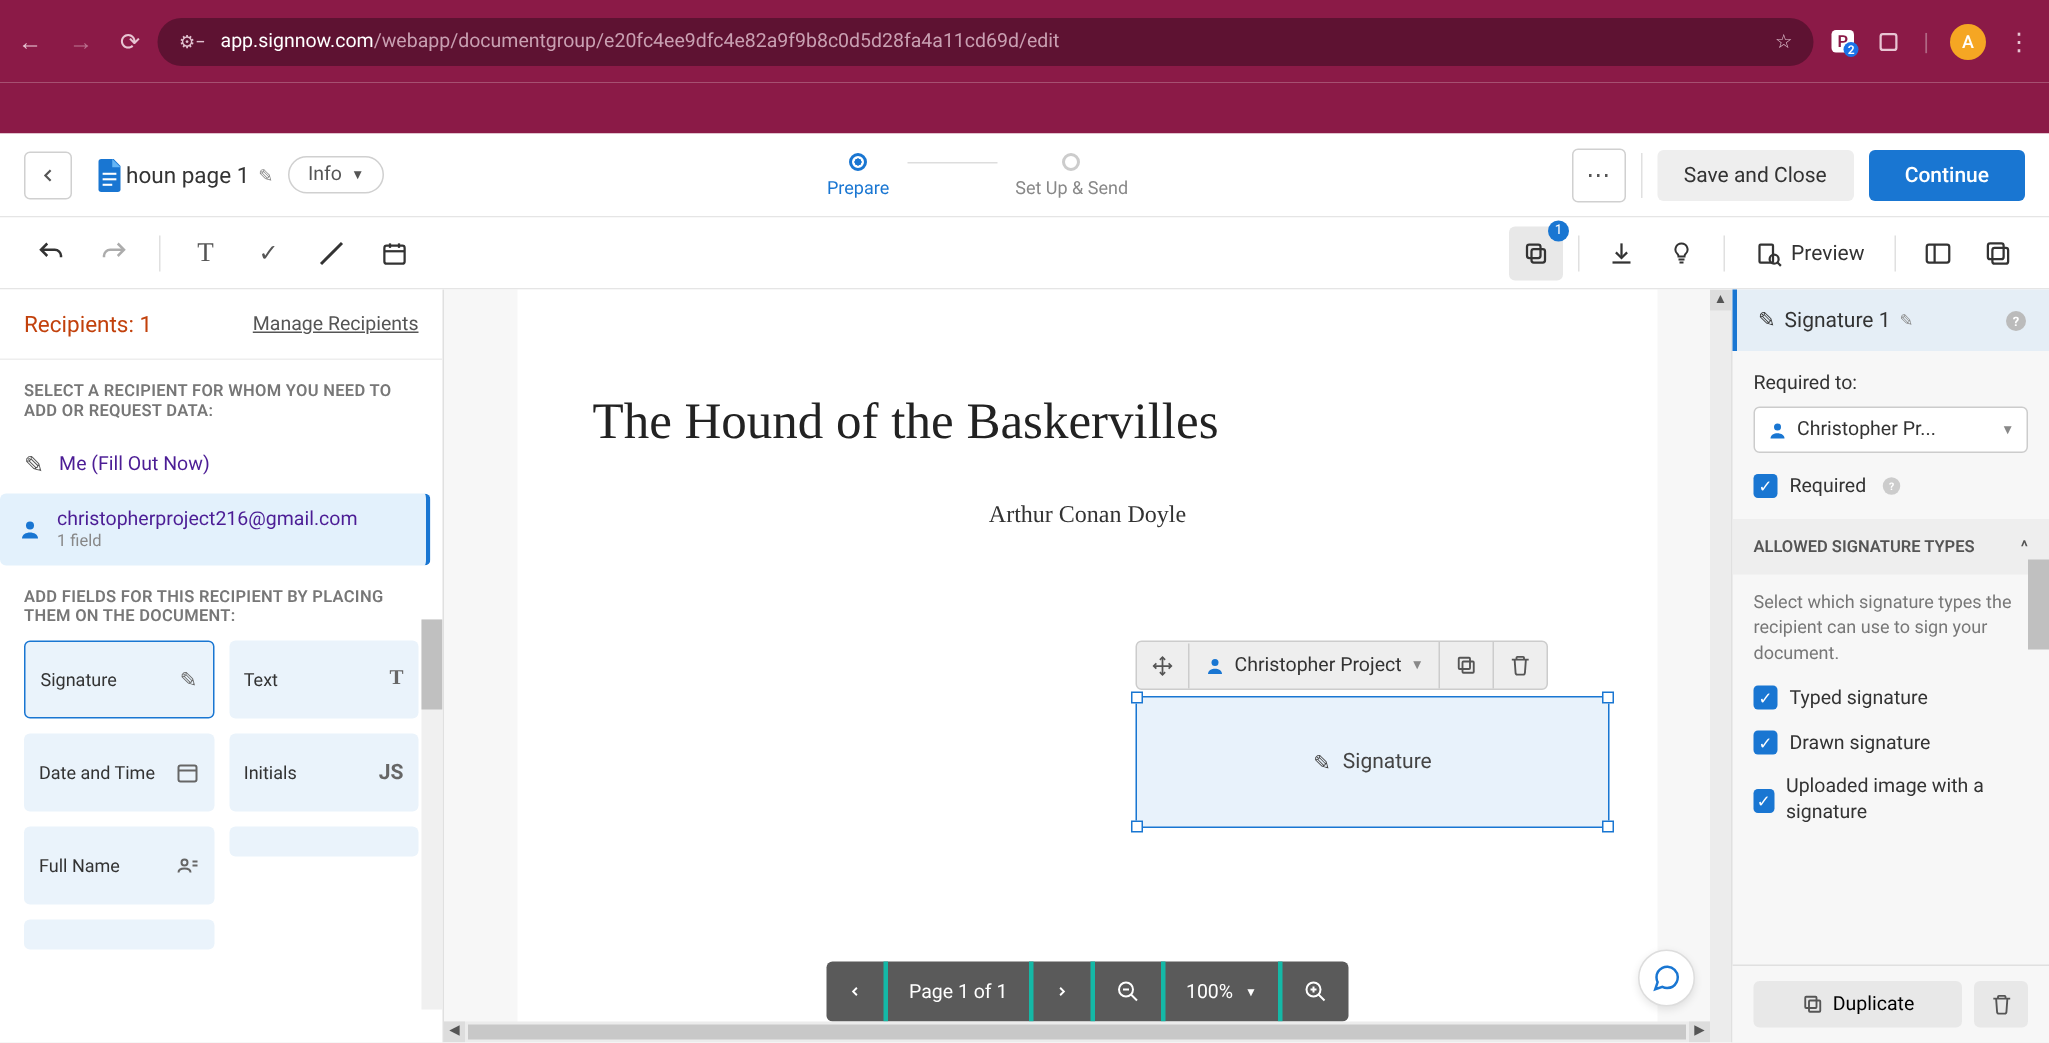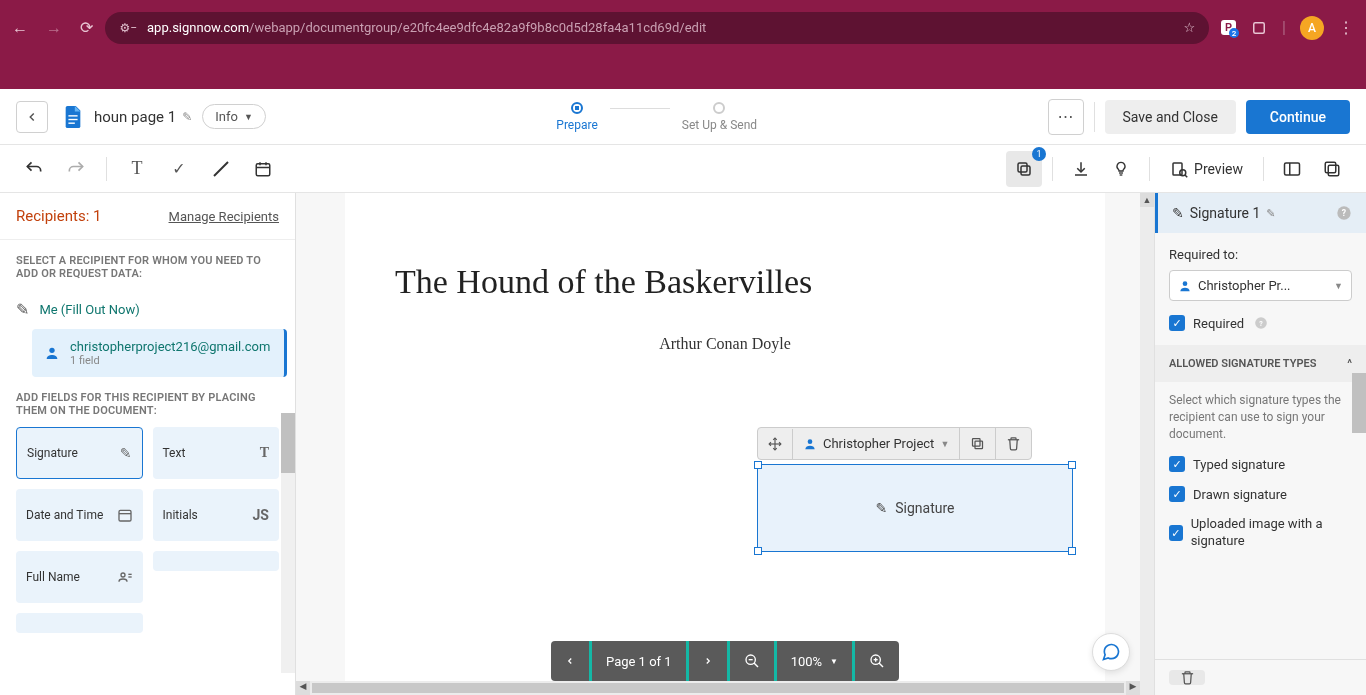--- a/index.html
+++ b/index.html
@@ -17,21 +17,21 @@
 .ext-badge { background: #fff; color: #8b1a47; font-size: 11px; font-weight: 600; border-radius: 3px; padding: 1px 4px; position: relative; }
 .ext-badge::after { content:"2"; position:absolute; bottom:-3px; right:-3px; background:#1a73e8; color:#fff; font-size:8px; border-radius:50%; width:10px; height:10px; display:flex; align-items:center; justify-content:center;}
 .avatar-circle { width: 24px; height: 24px; border-radius: 50%; background: #f5a623; color: #fff; display: flex; align-items: center; justify-content: center; font-size: 12px; font-weight: 500; }
 
 .brand-strip { background: #8b1a47; height: 34px; }
 
 
 .top-toolbar { background: #fff; height: 56px; display: flex; align-items: center; padding: 0 16px; border-bottom: 1px solid #e5e5e5; }
 .back-btn { width: 32px; height: 32px; border: 1px solid #d0d0d0; border-radius: 4px; display: flex; align-items: center; justify-content: center; cursor: pointer; }
 .doc-icon { color: #1976d2; margin-left: 14px; }
-.doc-title { margin-left: 10px; font-size: 15px; color: #333; }
+.doc-title { font-size: 15px; color: #333; }
 .info-pill { margin-left: 10px; border: 1px solid #d0d0d0; border-radius: 14px; padding: 4px 12px; font-size: 13px; color: #555; display: flex; align-items: center; gap: 6px; cursor: pointer; }
 .steps { flex: 1; display: flex; justify-content: center; align-items: center; gap: 12px; }
 .step { display: flex; flex-direction: column; align-items: center; font-size: 12px; color: #888; gap: 4px; }
 .step.active { color: #1976d2; }
 .step-circle { width: 12px; height: 12px; border-radius: 50%; border: 2px solid #ccc; }
 .step.active .step-circle { border-color: #1976d2; background: radial-gradient(circle, #1976d2 40%, #fff 45%); }
 .step-line { width: 60px; height: 1px; background: #ddd; margin-bottom: 16px; }
 .top-actions { display: flex; gap: 10px; align-items: center; }
 .icon-btn { width: 36px; height: 36px; border: 1px solid #d0d0d0; border-radius: 4px; display: flex; align-items: center; justify-content: center; cursor: pointer; color: #555; }
 .btn-secondary { background: #eeeeee; color: #333; padding: 9px 18px; border-radius: 4px; font-size: 14px; cursor: pointer; border: none; }
@@ -51,24 +51,24 @@
 .main { display: flex; height: calc(695px - 55px - 34px - 56px - 48px); }
 .left-panel { width: 296px; background: #fff; border-right: 1px solid #e0e0e0; overflow-y: auto; position: relative; }
 .left-scrollbar-track { position: absolute; right: 0; top: 220px; width: 14px; height: 260px; background: #f0f0f0; }
 .left-scrollbar-thumb { width: 14px; height: 60px; background: #c0c0c0; }
 
 .recipients-header { display: flex; justify-content: space-between; padding: 14px 16px; border-bottom: 1px solid #eee; align-items: center; }
 .recipients-header .title { font-size: 15px; color: #c2410c; }
 .recipients-header .manage { font-size: 13px; color: #555; text-decoration: underline; cursor: pointer; }
 .section-label { font-size: 11px; color: #777; font-weight: 600; padding: 14px 16px 10px; letter-spacing: 0.2px; }
 .recipient-row { display: flex; align-items: center; gap: 10px; padding: 10px 16px; cursor: pointer; }
-.recipient-row.selected { background: #e3f1fc; border-right: 3px solid #1976d2; margin: 0 8px 0 32px; border-radius: 4px; padding-left: 12px; }
+.recipient-row.selected { background: #e3f1fc; border-right: 3px solid #1976d2; margin: 0 8px 0 0; border-radius: 4px; padding-left: 12px; }
 .recipient-row .r-icon { color: #555; }
 .recipient-row.selected .r-icon { color: #1976d2; }
-.recipient-row .r-text { font-size: 13px; color: #0f766e; }
+.recipient-row .r-text { font-size: 13px; color: #4c1d95; }
 .recipient-row .r-sub { font-size: 11px; color: #888; }
 
 .fields-grid { display: grid; grid-template-columns: 1fr 1fr; gap: 10px; padding: 0 16px 16px; }
 .field-tile { background: #eaf3fb; border-radius: 4px; padding: 12px 10px; display: flex; justify-content: space-between; align-items: center; font-size: 12px; color: #333; cursor: pointer; height: 52px; }
 .field-tile.active { border: 1.5px solid #1976d2; }
 .field-tile .f-icon { color: #666; font-size: 14px; }
 
 
 .canvas-area { flex: 1; background: #f7f7f7; position: relative; overflow: hidden; }
 .doc-page { background: #fff; margin: 0 auto; width: 760px; min-height: 500px; padding: 60px 50px; position: relative; }
@@ -484,20 +484,27 @@
       <div class="check-row">
         <span class="checkbox">✓</span>
         <span>Drawn signature</span>
       </div>
       <div class="check-row">
         <span class="checkbox">✓</span>
         <span style="line-height:1.3">Uploaded image with a signature</span>
       </div>
     </div>
     <div class="right-footer">
+      <button class="dup-btn">
+        <svg width="15" height="15" viewBox="0 0 24 24" fill="none" stroke="#555" stroke-width="2">
+            <rect x="8" y="8" width="12" height="12" rx="1"></rect>
+            <rect x="4" y="4" width="12" height="12" rx="1"></rect>
+          </svg>
+        <span>Duplicate</span>
+      </button>
       <button class="del-btn">
         <svg width="15" height="15" viewBox="0 0 24 24" fill="none" stroke="#555" stroke-width="2">
             <polyline points="3 6 5 6 21 6"></polyline>
             <path d="M8 6V4a1 1 0 0 1 1-1h6a1 1 0 0 1 1 1v2"></path>
             <path d="M6 6l1 14a2 2 0 0 0 2 2h6a2 2 0 0 0 2-2l1-14"></path>
           </svg>
       </button>
     </div>
     <div class="right-scroll-thumb"></div>
   </div>

